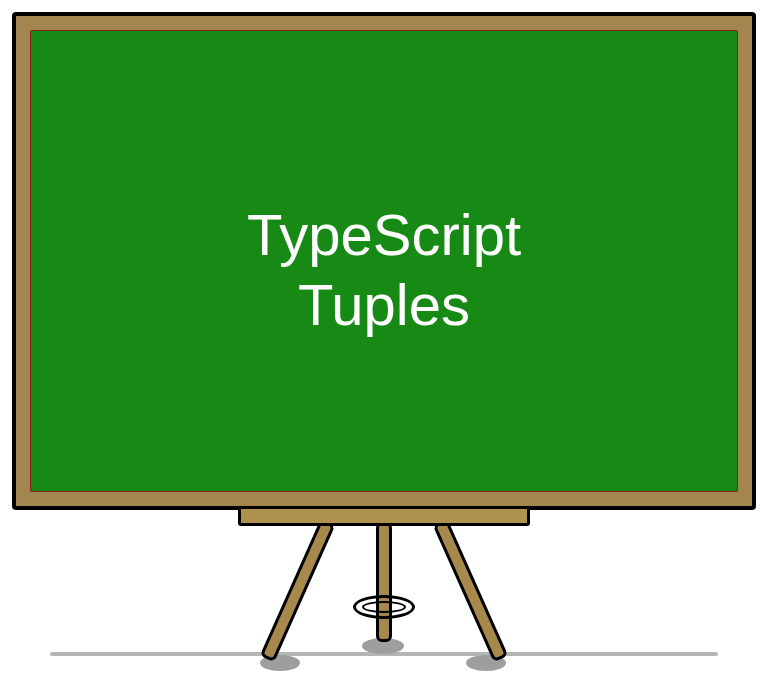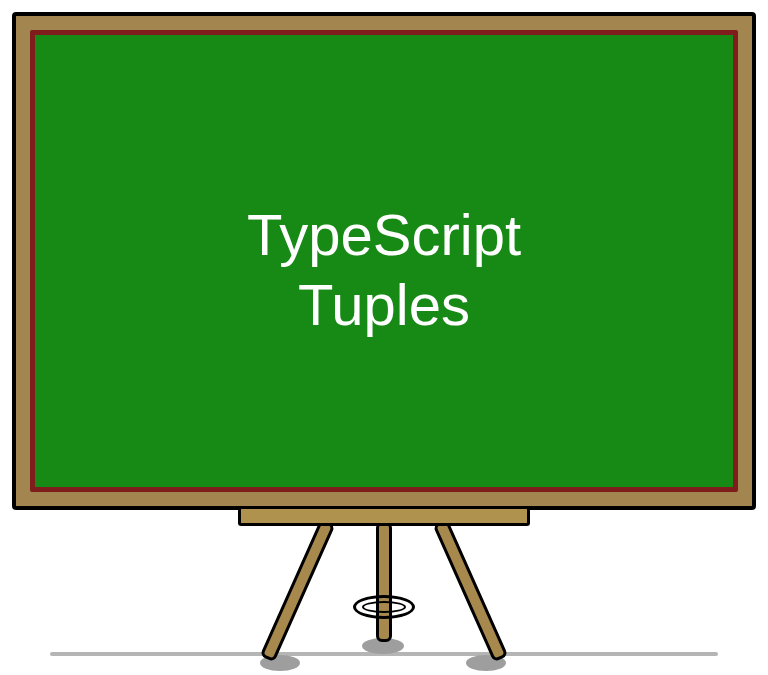--- a/index.html
+++ b/index.html
@@ -26,21 +26,21 @@
       border: 4px solid #000;
       border-radius: 4px;
     }
     .board-inner {
       position: absolute;
       left: 30px;
       top: 30px;
       width: 708px;
       height: 462px;
       background: #178a16;
-      border: 5px solid #7f1d1d;
+      border: 1px solid #7f1d1d;
       border-radius: 2px;
     }
     .board-text {
       position: absolute;
       left: 50%;
       top: 52%;
       transform: translate(-50%, -50%);
       color: #ffffff;
       font-size: 58px;
       text-align: center;

